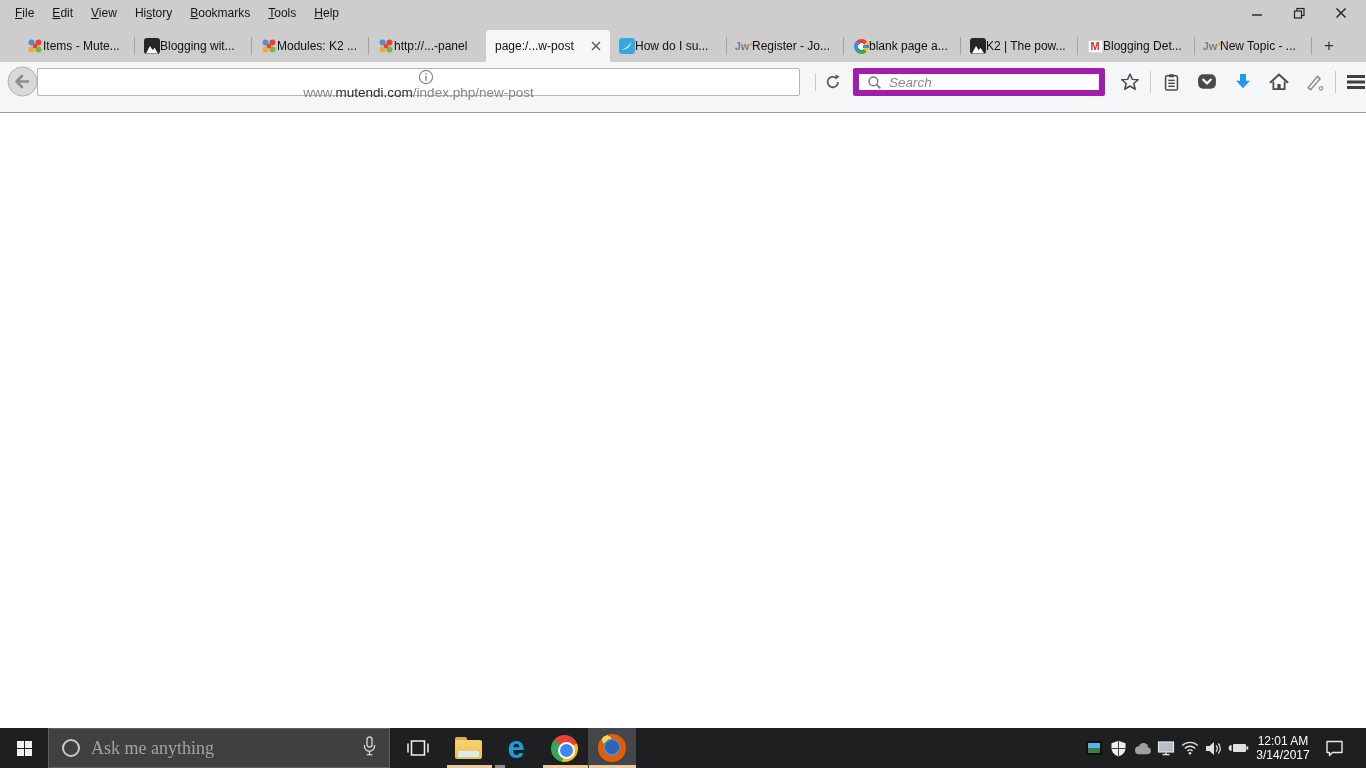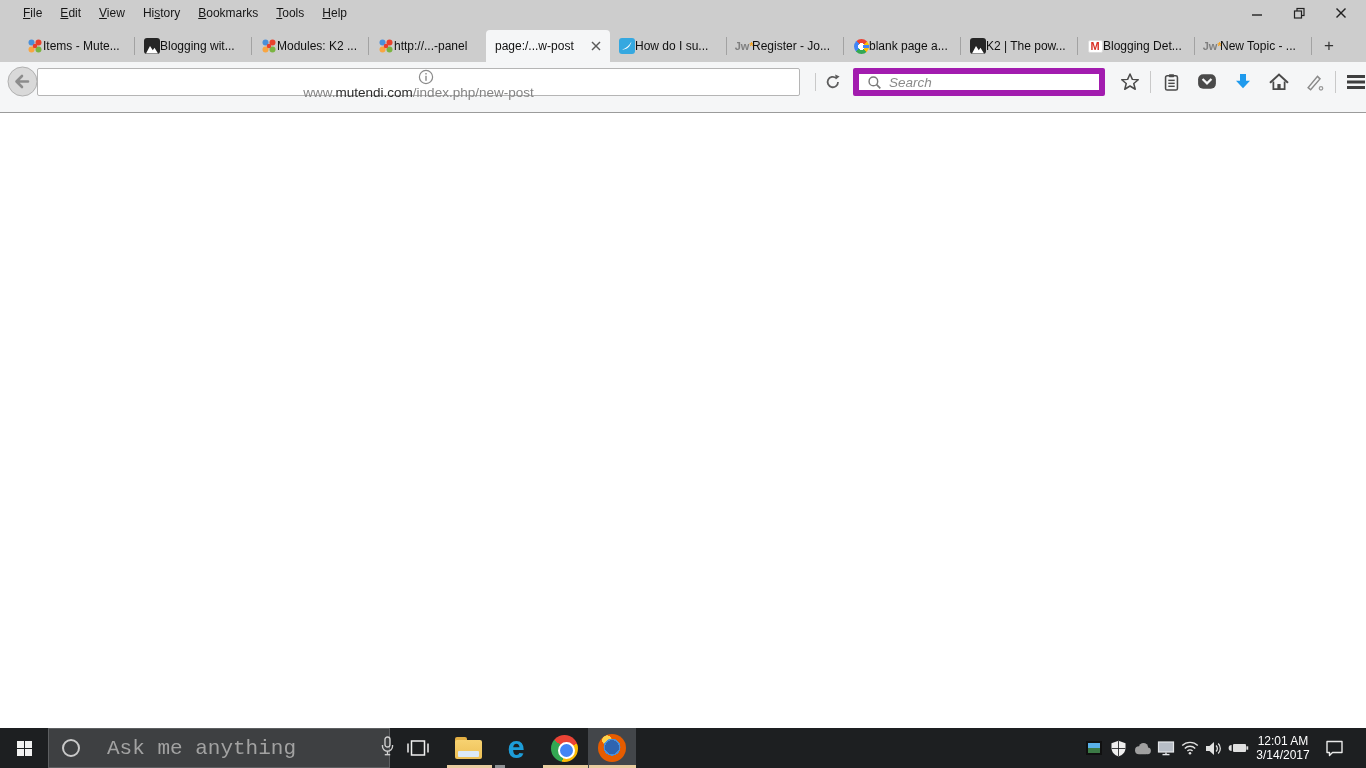--- a/index.html
+++ b/index.html
@@ -2,21 +2,21 @@
 <html><head>
 <meta charset="utf-8">
 <style>
   * { margin:0; padding:0; box-sizing:border-box; }
   html,body { width:1366px; height:768px; }
   body { font-family:"Liberation Sans", sans-serif; }
   .screen { position:relative; width:1366px; height:768px; overflow:hidden; background:#fff; }
 
   
   .titlebar { position:absolute; top:0; left:0; right:0; height:26px; background:#cdcdcd; }
-  .menubar { display:flex; align-items:center; height:26px; padding-left:14px; }
+  .menubar { display:flex; align-items:center; height:26px; padding-left:6px; }
   .menu-item { padding:3px 9px; font-size:12px; color:#161616; cursor:default; }
   .menu-item .key { text-decoration:underline; }
   .win-controls { position:absolute; right:4px; top:0; height:26px; display:flex; }
   .win-btn { width:42px; height:26px; display:flex; align-items:center; justify-content:center; }
 
   
   .tabbar { position:absolute; top:26px; left:0; right:0; height:36px; background:#cdcdcd; display:flex; align-items:flex-end; padding-left:18px; }
   .tab { position:relative; height:32px; width:117px; display:flex; align-items:center; gap:0; padding:0 9px; font-size:12px; color:#101010; cursor:default; }
   .tab:not(.active):not(.pre-active)::after { content:""; position:absolute; right:0; top:7px; width:1px; height:18px; background:#a2a2a2; }
   .tab.active { background:#f5f6f7; border-radius:4px 4px 0 0; width:124px; }
@@ -55,21 +55,21 @@
   
   .page { position:absolute; top:113px; left:0; right:0; bottom:40px; background:#ffffff; }
 
   
   .taskbar { position:absolute; left:0; right:0; bottom:0; height:40px; background:#1d1f21; }
   .start-btn { position:absolute; left:0; top:0; width:48px; height:40px; display:flex; align-items:center; justify-content:center; }
   .start-grid { display:grid; grid-template-columns:7px 7px; grid-template-rows:7px 7px; gap:1px; }
   .start-grid span { background:#f2f2f2; }
   .cortana { position:absolute; left:48px; top:0; width:342px; height:40px; background:#3e4042; border:1px solid #5d5f61; display:flex; align-items:center; }
   .cortana-ring { width:18px; height:18px; border:2px solid #c9c9c9; border-radius:50%; margin-left:13px; flex:0 0 18px; }
-  .cortana input { flex:1; border:0; outline:0; background:transparent; margin-left:27px; font-size:21px; font-family:Liberation Mono, monospace; color:#ccc; }
+  .cortana input { flex:1; border:0; outline:0; background:transparent; margin-left:11px; font-size:18px; font-family:Liberation Serif, serif; color:#ccc; }
   .cortana input::placeholder { color:#a2a2a2; }
   .mic { margin-right:12px; }
   .taskview-btn { position:absolute; left:396px; top:0; width:44px; height:40px; display:flex; align-items:center; justify-content:center; }
   .app-btn { position:absolute; top:0; width:48px; height:40px; display:flex; align-items:center; justify-content:center; }
   .app-btn.active-app { background:#43464a; }
   .underline-bar { position:absolute; bottom:0; height:3px; background:#e9cda0; }
   .underline-nub { position:absolute; bottom:0; height:3px; background:#8f9295; }
 
   .folder { position:relative; width:27px; height:19px; margin-top:2px; }
   .folder::before { content:""; position:absolute; top:-3px; left:0; width:12px; height:6px; background:#e3af44; border-radius:2px 2px 0 0; }

